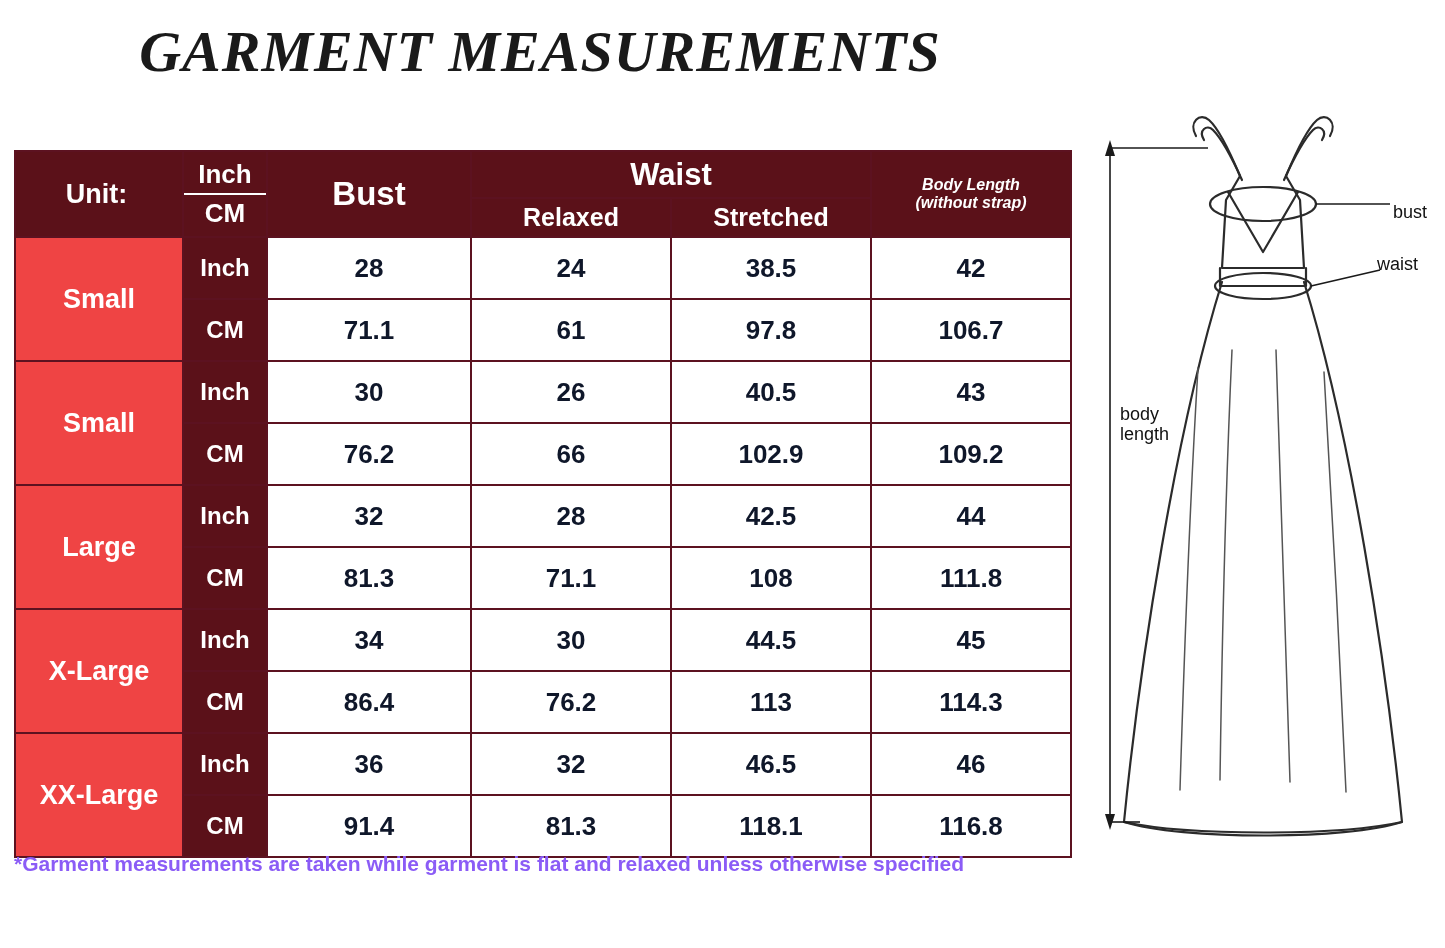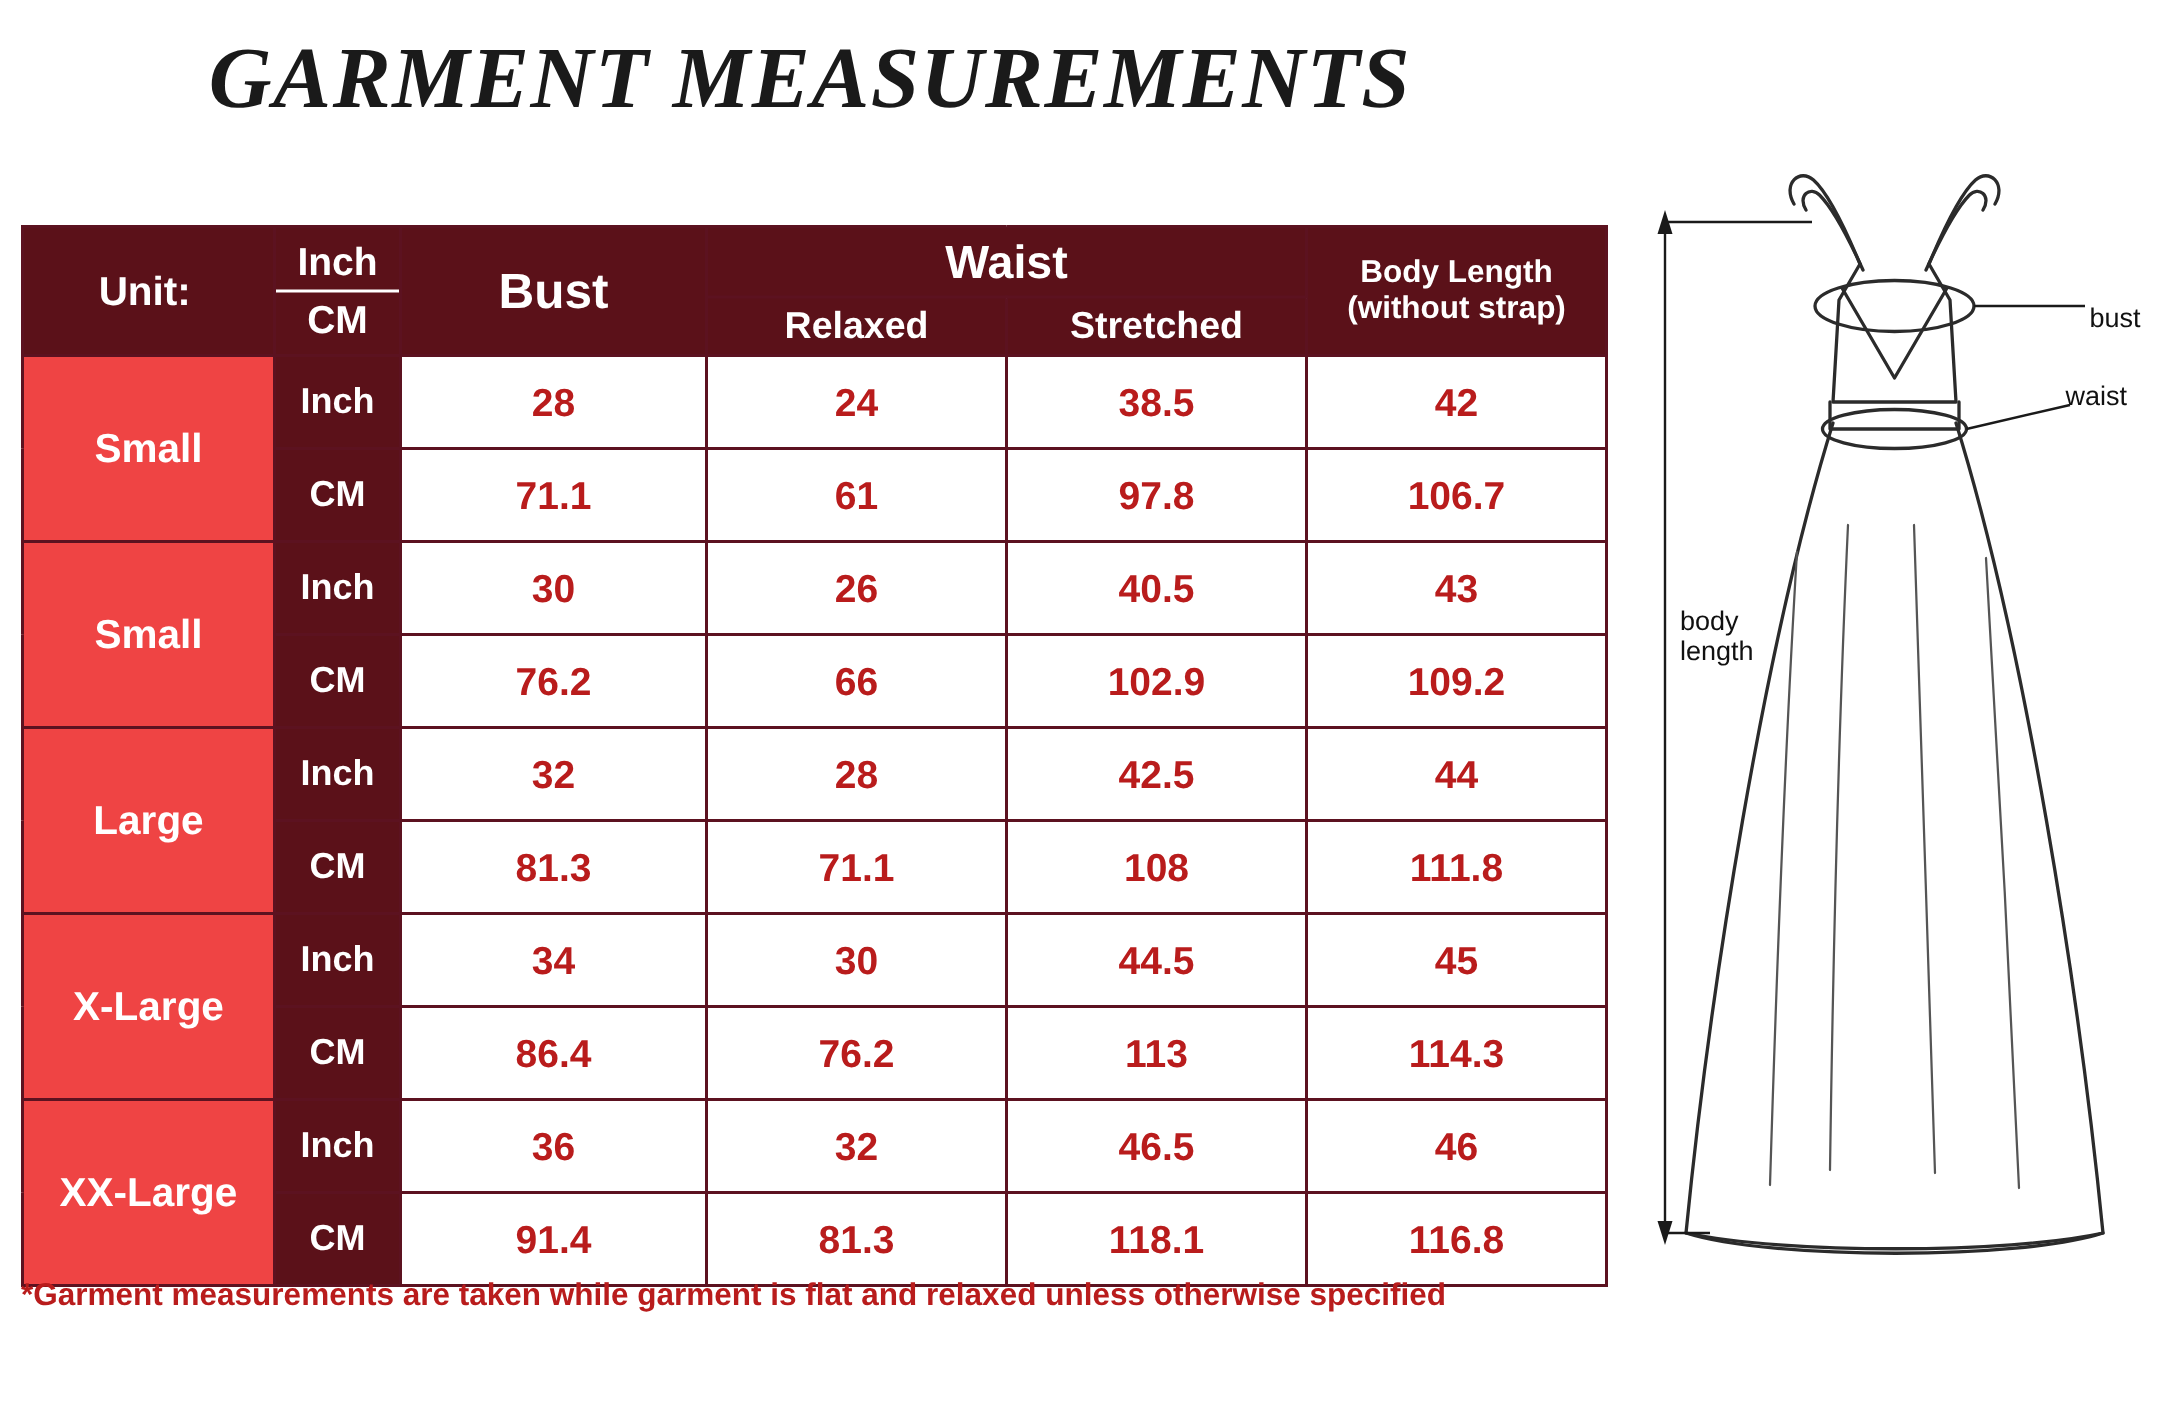--- a/index.html
+++ b/index.html
@@ -86,58 +86,59 @@
   .hdr-bust {
     font-size: 33px;
   }
   .hdr-waist {
     font-size: 31px;
   }
   .hdr-sub {
     font-size: 25px;
   }
   .hdr-bodylen {
-    font-size: 21px;
+    font-size: 16px;
     line-height: 1.15;
     padding: 2px 4px;
+    font-style: italic;
   }
   .size-cell {
     background: #ef4444;
     color: #ffffff;
     font-size: 27px;
   }
   .unit-cell {
     background: #5b1119;
     color: #ffffff;
     font-size: 24px;
     width: 84px;
   }
   .val {
     font-size: 26px;
-    color: #b91c1c;
+    color: #0f172a;
     height: 58px;
     background: #ffffff;
   }
 
   
   .c-size { width: 168px; }
   .c-unit { width: 84px; }
   .c-bust { width: 204px; }
   .c-relaxed { width: 200px; }
   .c-stretched { width: 200px; }
   .c-body { width: 200px; }
 
   
   .footnote {
     position: absolute;
     left: 14px;
     top: 852px;
     font-size: 21px;
     font-weight: bold;
-    color: #b91c1c;
+    color: #8b5cf6;
     white-space: nowrap;
   }
 
   
   .illu {
     position: absolute;
     left: 1080px;
     top: 100px;
     width: 365px;
     height: 760px;

